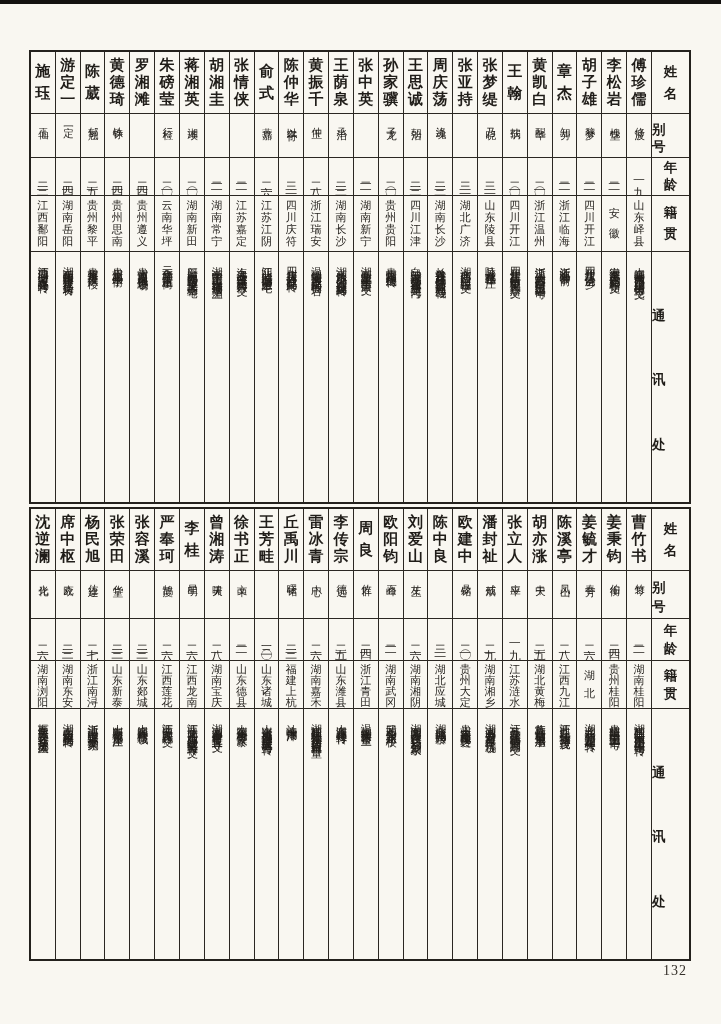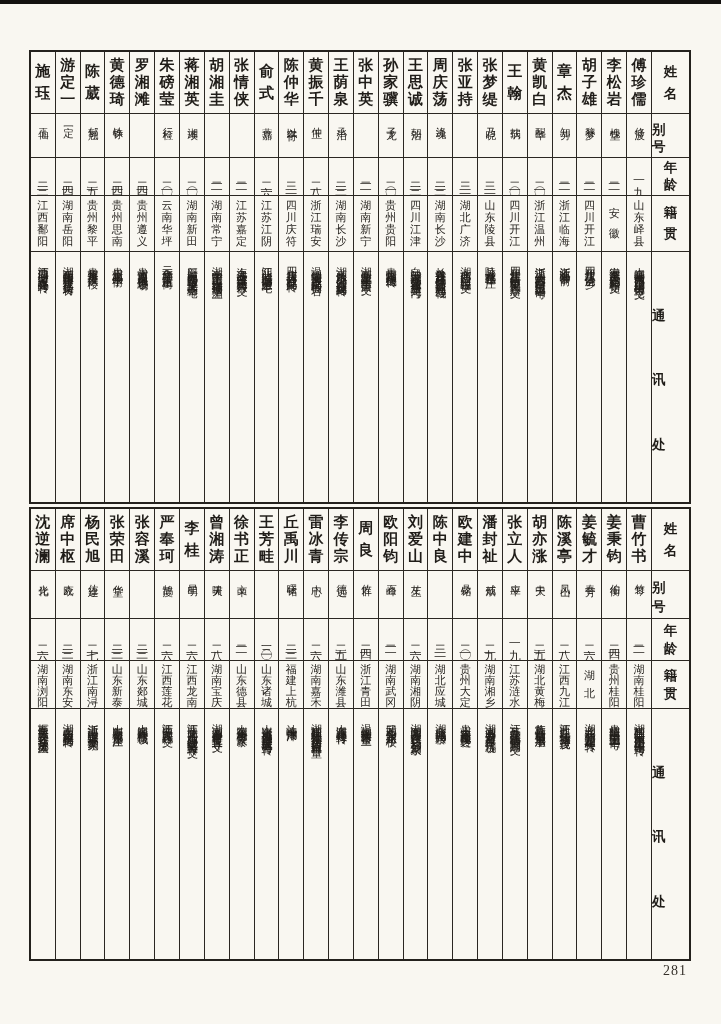--- a/index.html
+++ b/index.html
@@ -1234,14 +1234,14 @@
             <span>浏</span>
             <span>阳</span>
           </div>
     <div class="cell r-address">
       <span class="vtext">振西学务委员会转江东沈家大屋</span>
     </div>
   </div>
       </div>
   </div>
 
-  <div class="page-number">281</div>
+  <div class="page-number">132</div>
 </div>
 
 </body></html>

